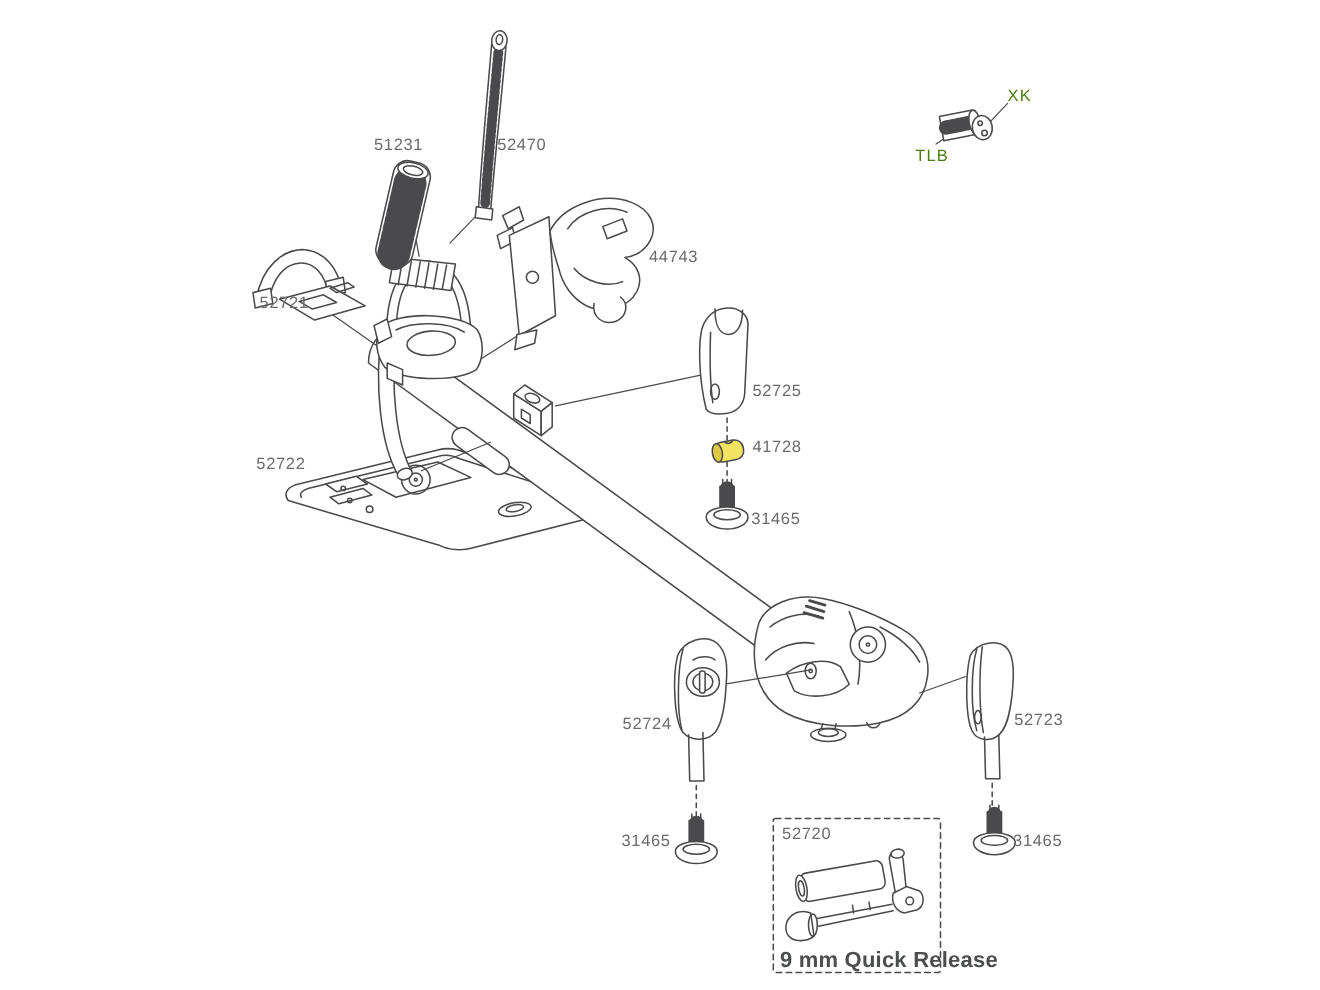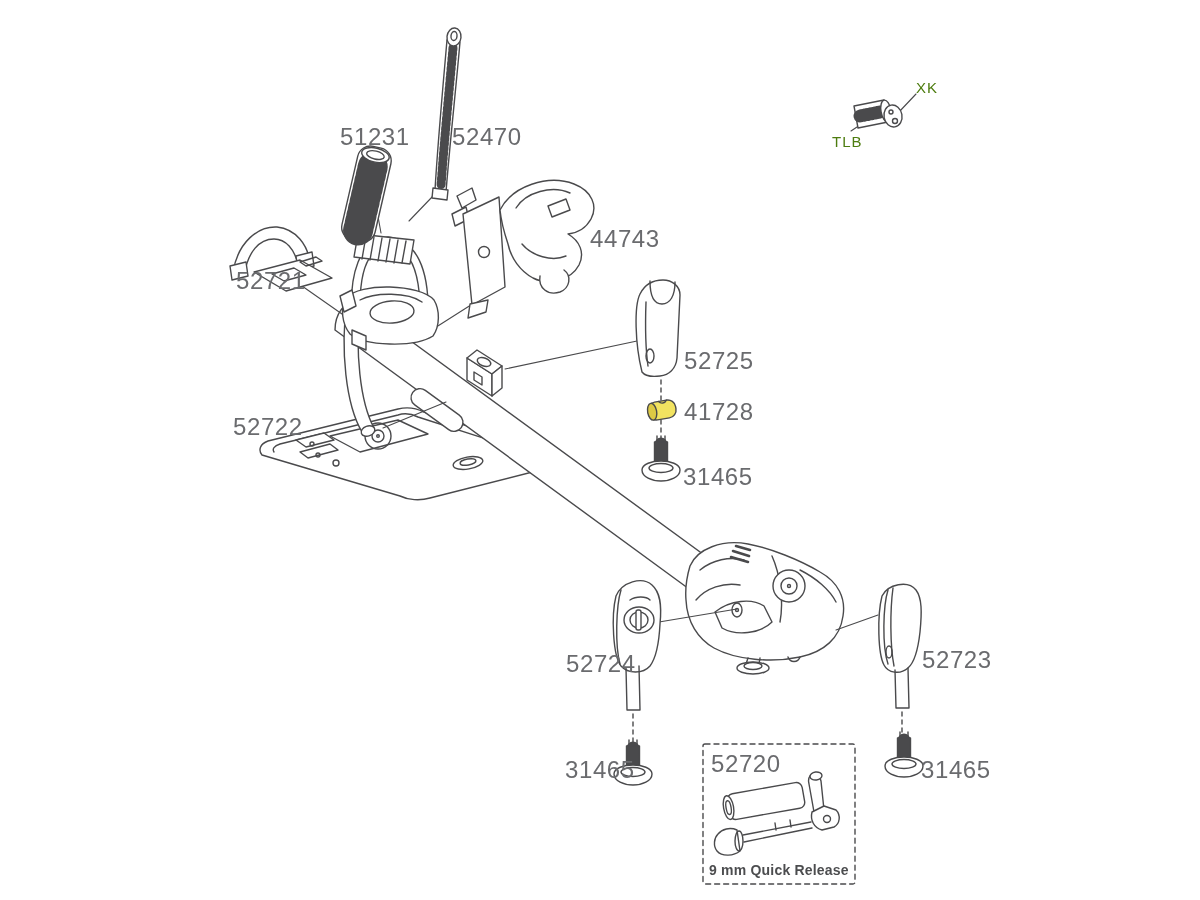--- a/index.html
+++ b/index.html
@@ -1,21 +1,21 @@
 <!DOCTYPE html>
 <html><head>
 <meta charset="utf-8">
 <style>
   html,body{margin:0;padding:0;background:#ffffff;}
   #stage{position:relative;width:1200px;height:900px;background:#ffffff;overflow:hidden;
          font-family:"Liberation Sans", sans-serif;}
   #art{position:absolute;left:0;top:0;}
-  .plabel{position:absolute;font-size:24px;color:#6a6b6e;letter-spacing:0.6px;white-space:nowrap;}
+  .plabel{position:absolute;font-size:15px;color:#6a6b6e;letter-spacing:0.6px;white-space:nowrap;}
   .slabel{position:absolute;font-size:15px;color:#4d7c0f;letter-spacing:1px;white-space:nowrap;}
-  .caption{position:absolute;font-size:14px;font-weight:bold;color:#4c4d4f;letter-spacing:0.2px;white-space:nowrap;}
+  .caption{position:absolute;font-size:20px;font-weight:bold;color:#4c4d4f;letter-spacing:0.2px;white-space:nowrap;}
 </style>
 </head>
 <body>
 
 <div id="stage">
 
   <svg id="art" width="1200" height="900" viewBox="0 0 1200 900">
     <defs>
       <g id="tbolt">
         <path d="M-4,-36 L-4,-30 M4,-36 L4,-30"></path>

